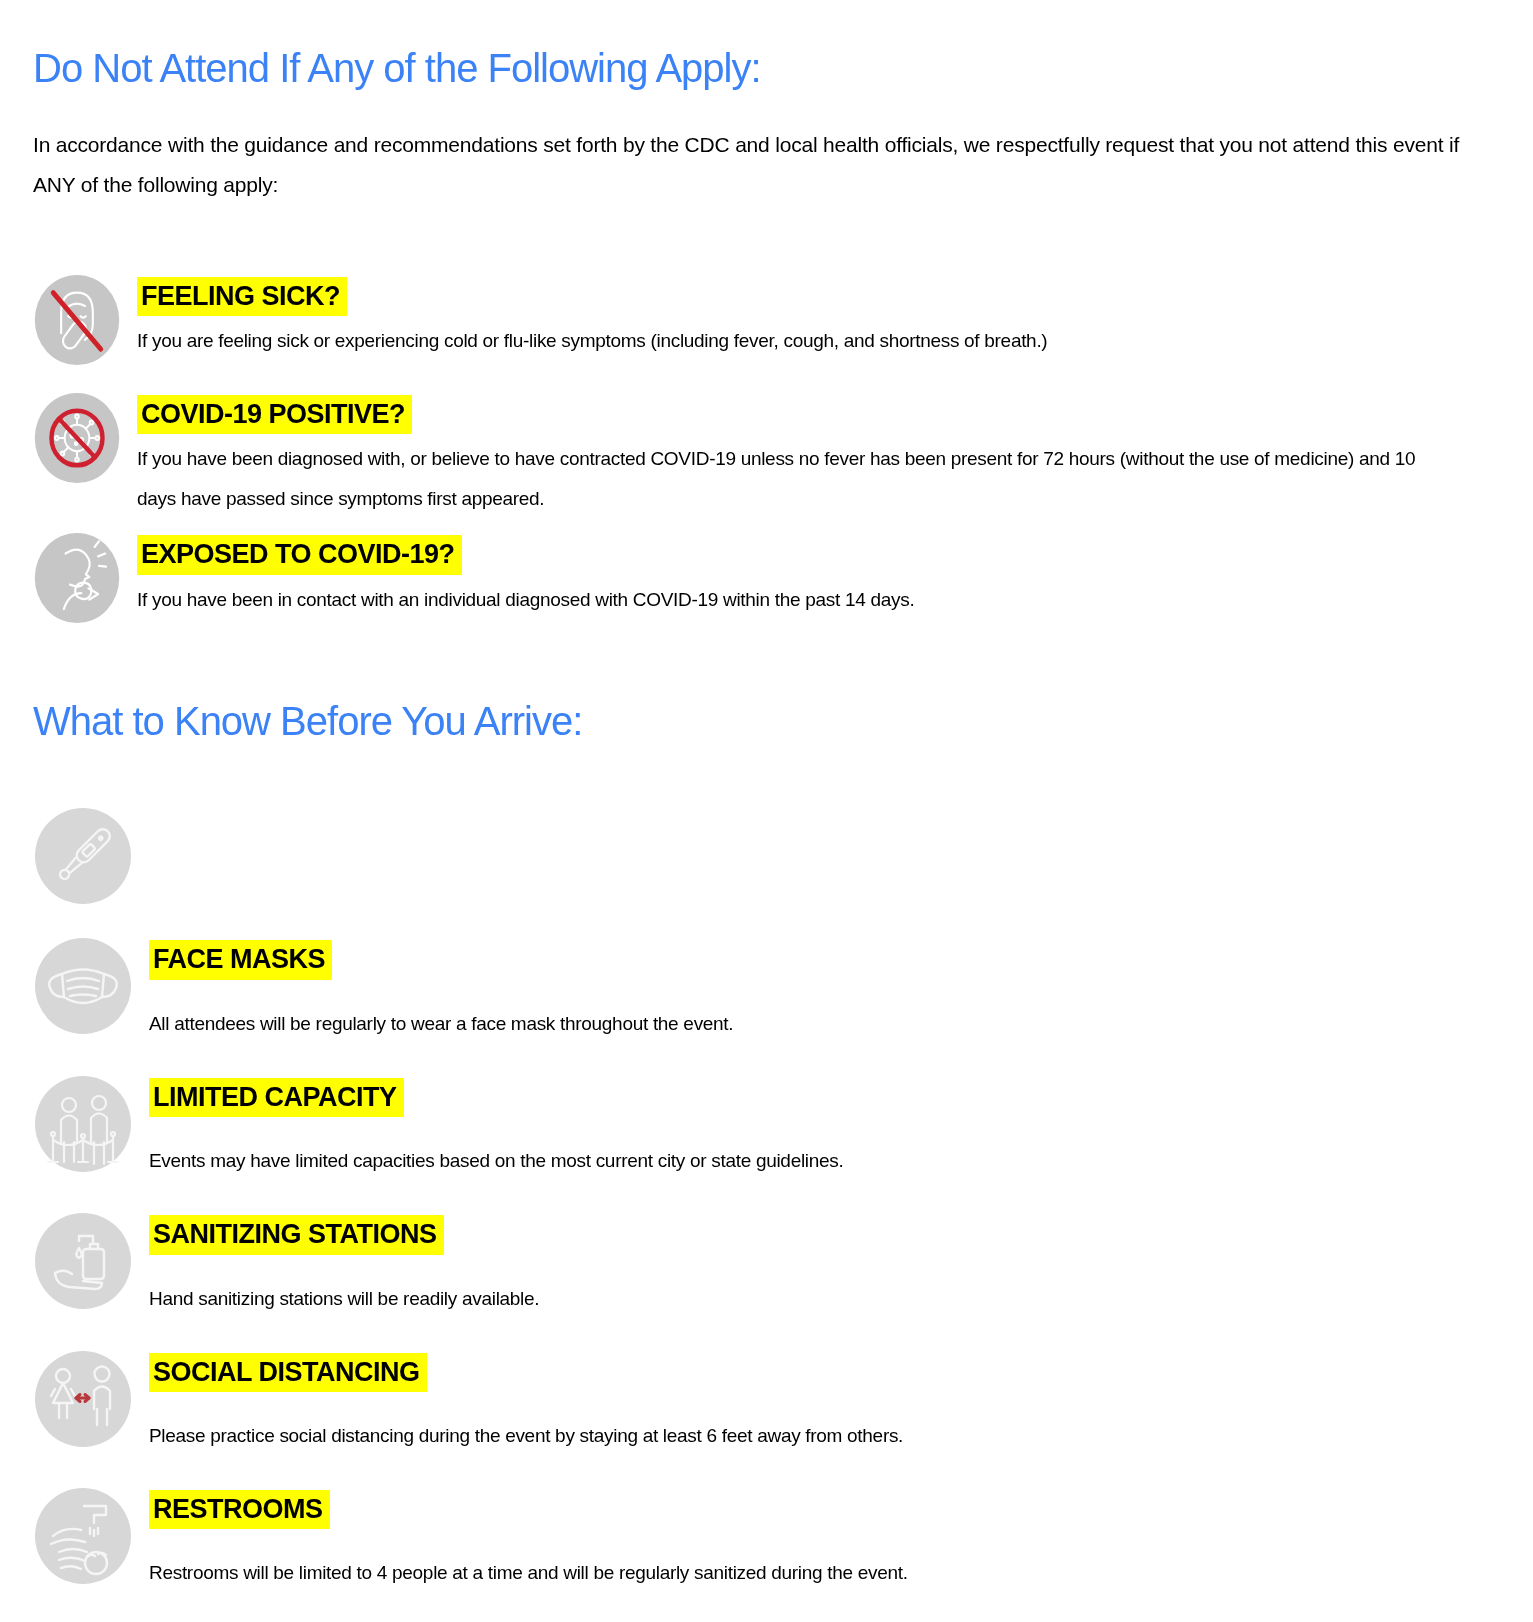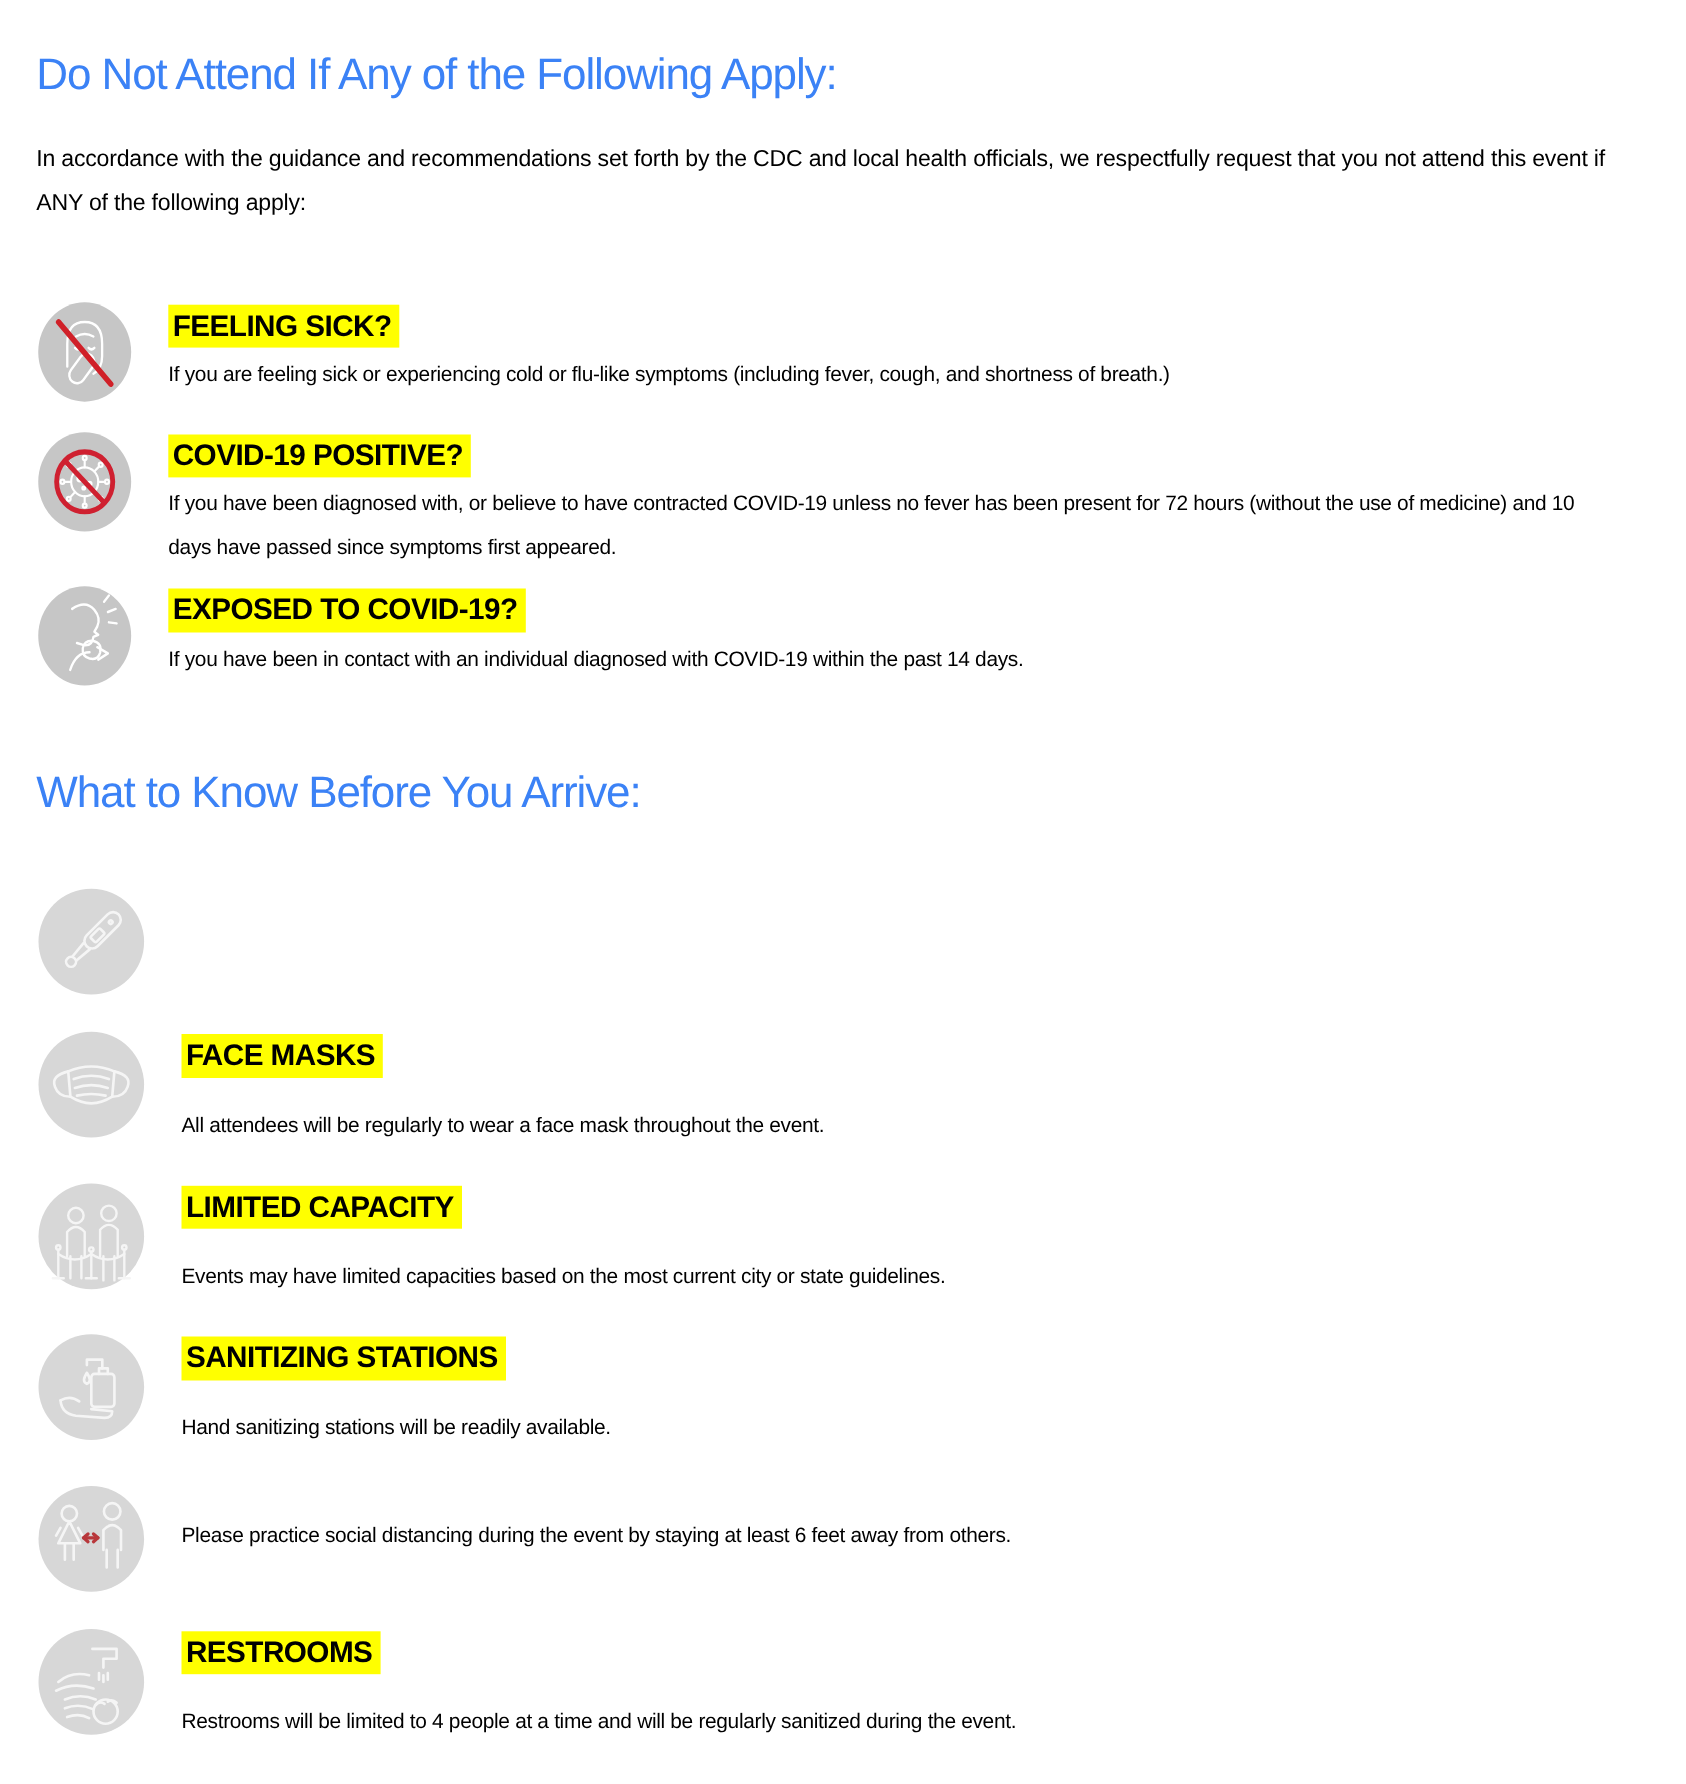--- a/index.html
+++ b/index.html
@@ -10,21 +10,21 @@
   .page{padding:46px 40px 10px 33px;}
   .h-title{
     font-size:40px;font-weight:400;letter-spacing:-1px;
     margin:0;color:#3b82f6;
   }
   .intro{
     margin:34px 0 0 0;max-width:1460px;
     font-size:21px;line-height:40px;letter-spacing:-0.2px;
   }
   .items{margin-top:68px;}
-  .item{display:flex;align-items:flex-start;gap:32px;}
+  .item{display:flex;align-items:flex-start;gap:16px;}
   .s1 .item{margin-bottom:12px;min-height:106px;}
   .s2 .item{margin-bottom:30px;min-height:100px;}
   .icon-wrap{flex:0 0 auto;line-height:0;}
   .content{flex:1;margin-top:4px;}
   .label{
     display:inline-block;background:#ffff00;color:#000;
     font-size:27px;font-weight:700;letter-spacing:-0.5px;
     padding:3px 7px 4px 4px;line-height:1.2;
   }
   .body-text{
@@ -219,20 +219,21 @@
             <path d="M61,60 V42 q8,-9 16,0 v18"></path>
             <path d="M64,60 v16 M74,60 v16"></path>
           </g>
           <g stroke="#b8373b" stroke-width="3" fill="none" stroke-linecap="round" stroke-linejoin="round">
             <path d="M43,49 h13"></path>
             <path d="M43,49 l4,-3.5 M43,49 l4,3.5 M56,49 l-4,-3.5 M56,49 l-4,3.5"></path>
           </g>
         </svg>
       </span>
       <div class="content">
+        <span class="label">SOCIAL DISTANCING</span>
         <div class="body-text">Please practice social distancing during the event by staying at least 6 feet away from others.</div>
       </div>
     </div>
 
     <div class="item">
       <span class="icon-wrap">
         <svg viewBox="0 0 100 100" width="100" height="100">
           <circle cx="50" cy="50" r="48" fill="#d7d7d7"></circle>
           <g stroke="#f5f5f5" stroke-width="2.4" fill="none" stroke-linecap="round" stroke-linejoin="round">
             <path d="M51,20 h22 v9 h-12 v8"></path>

